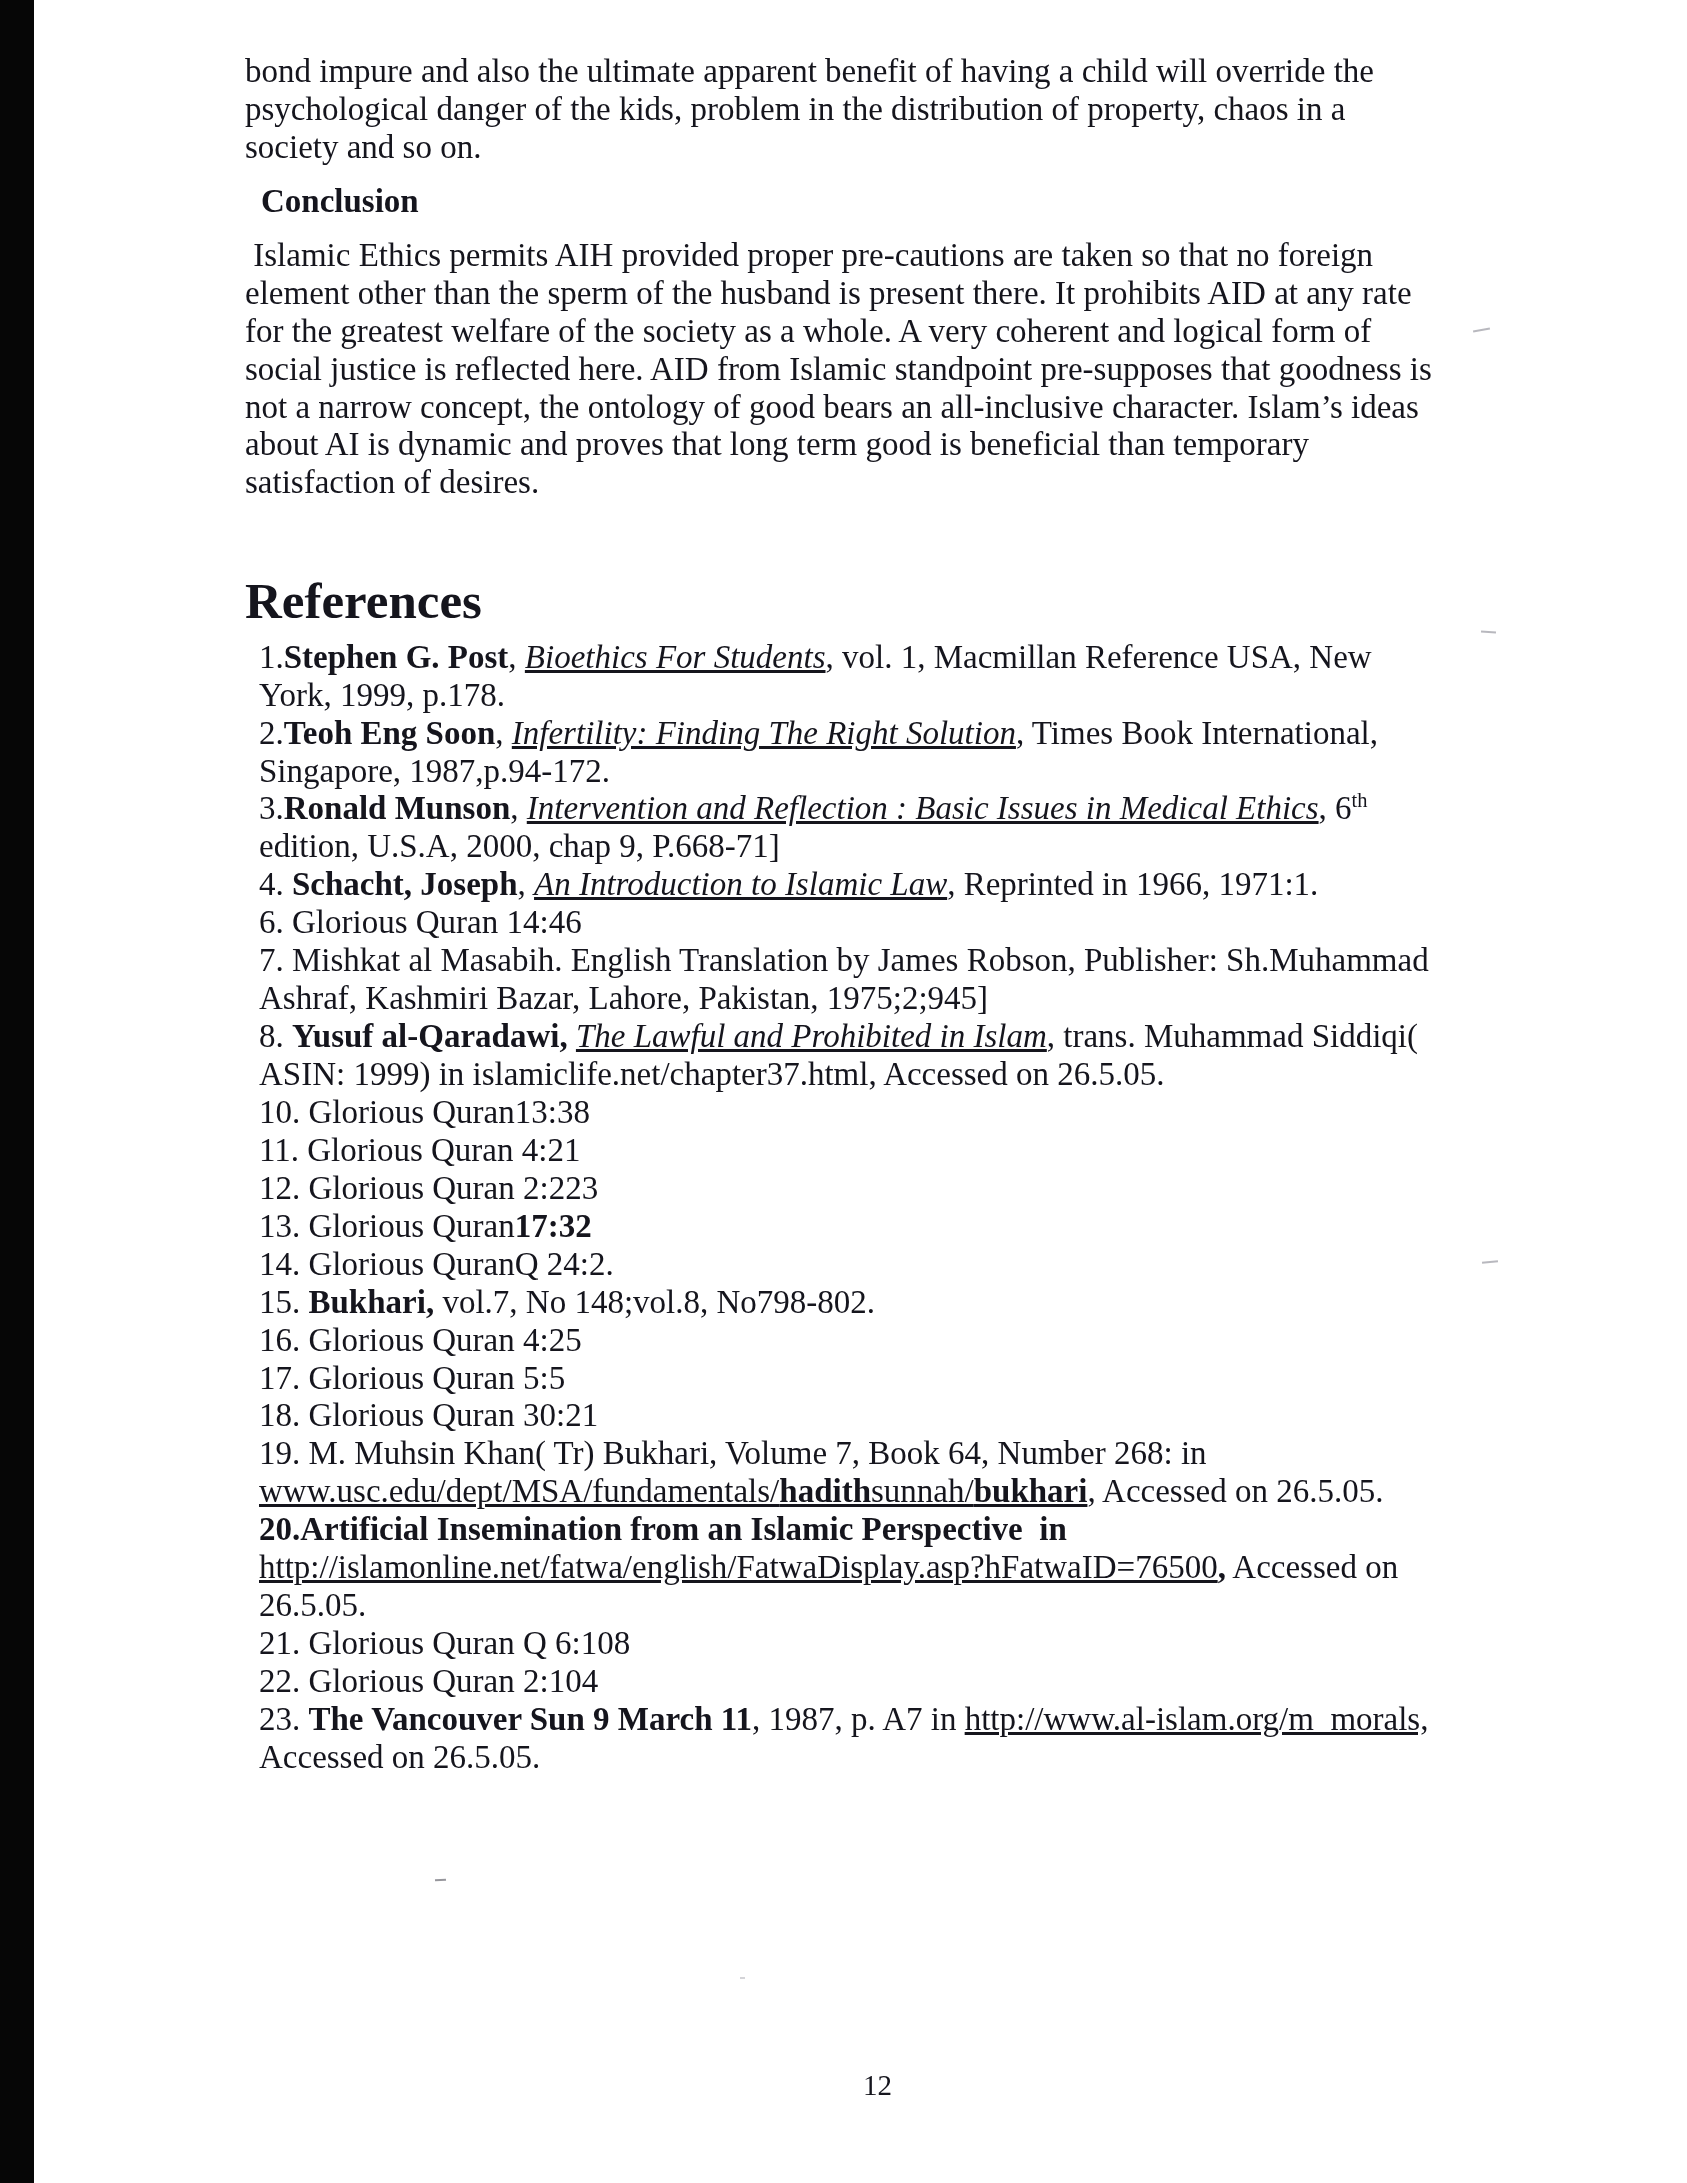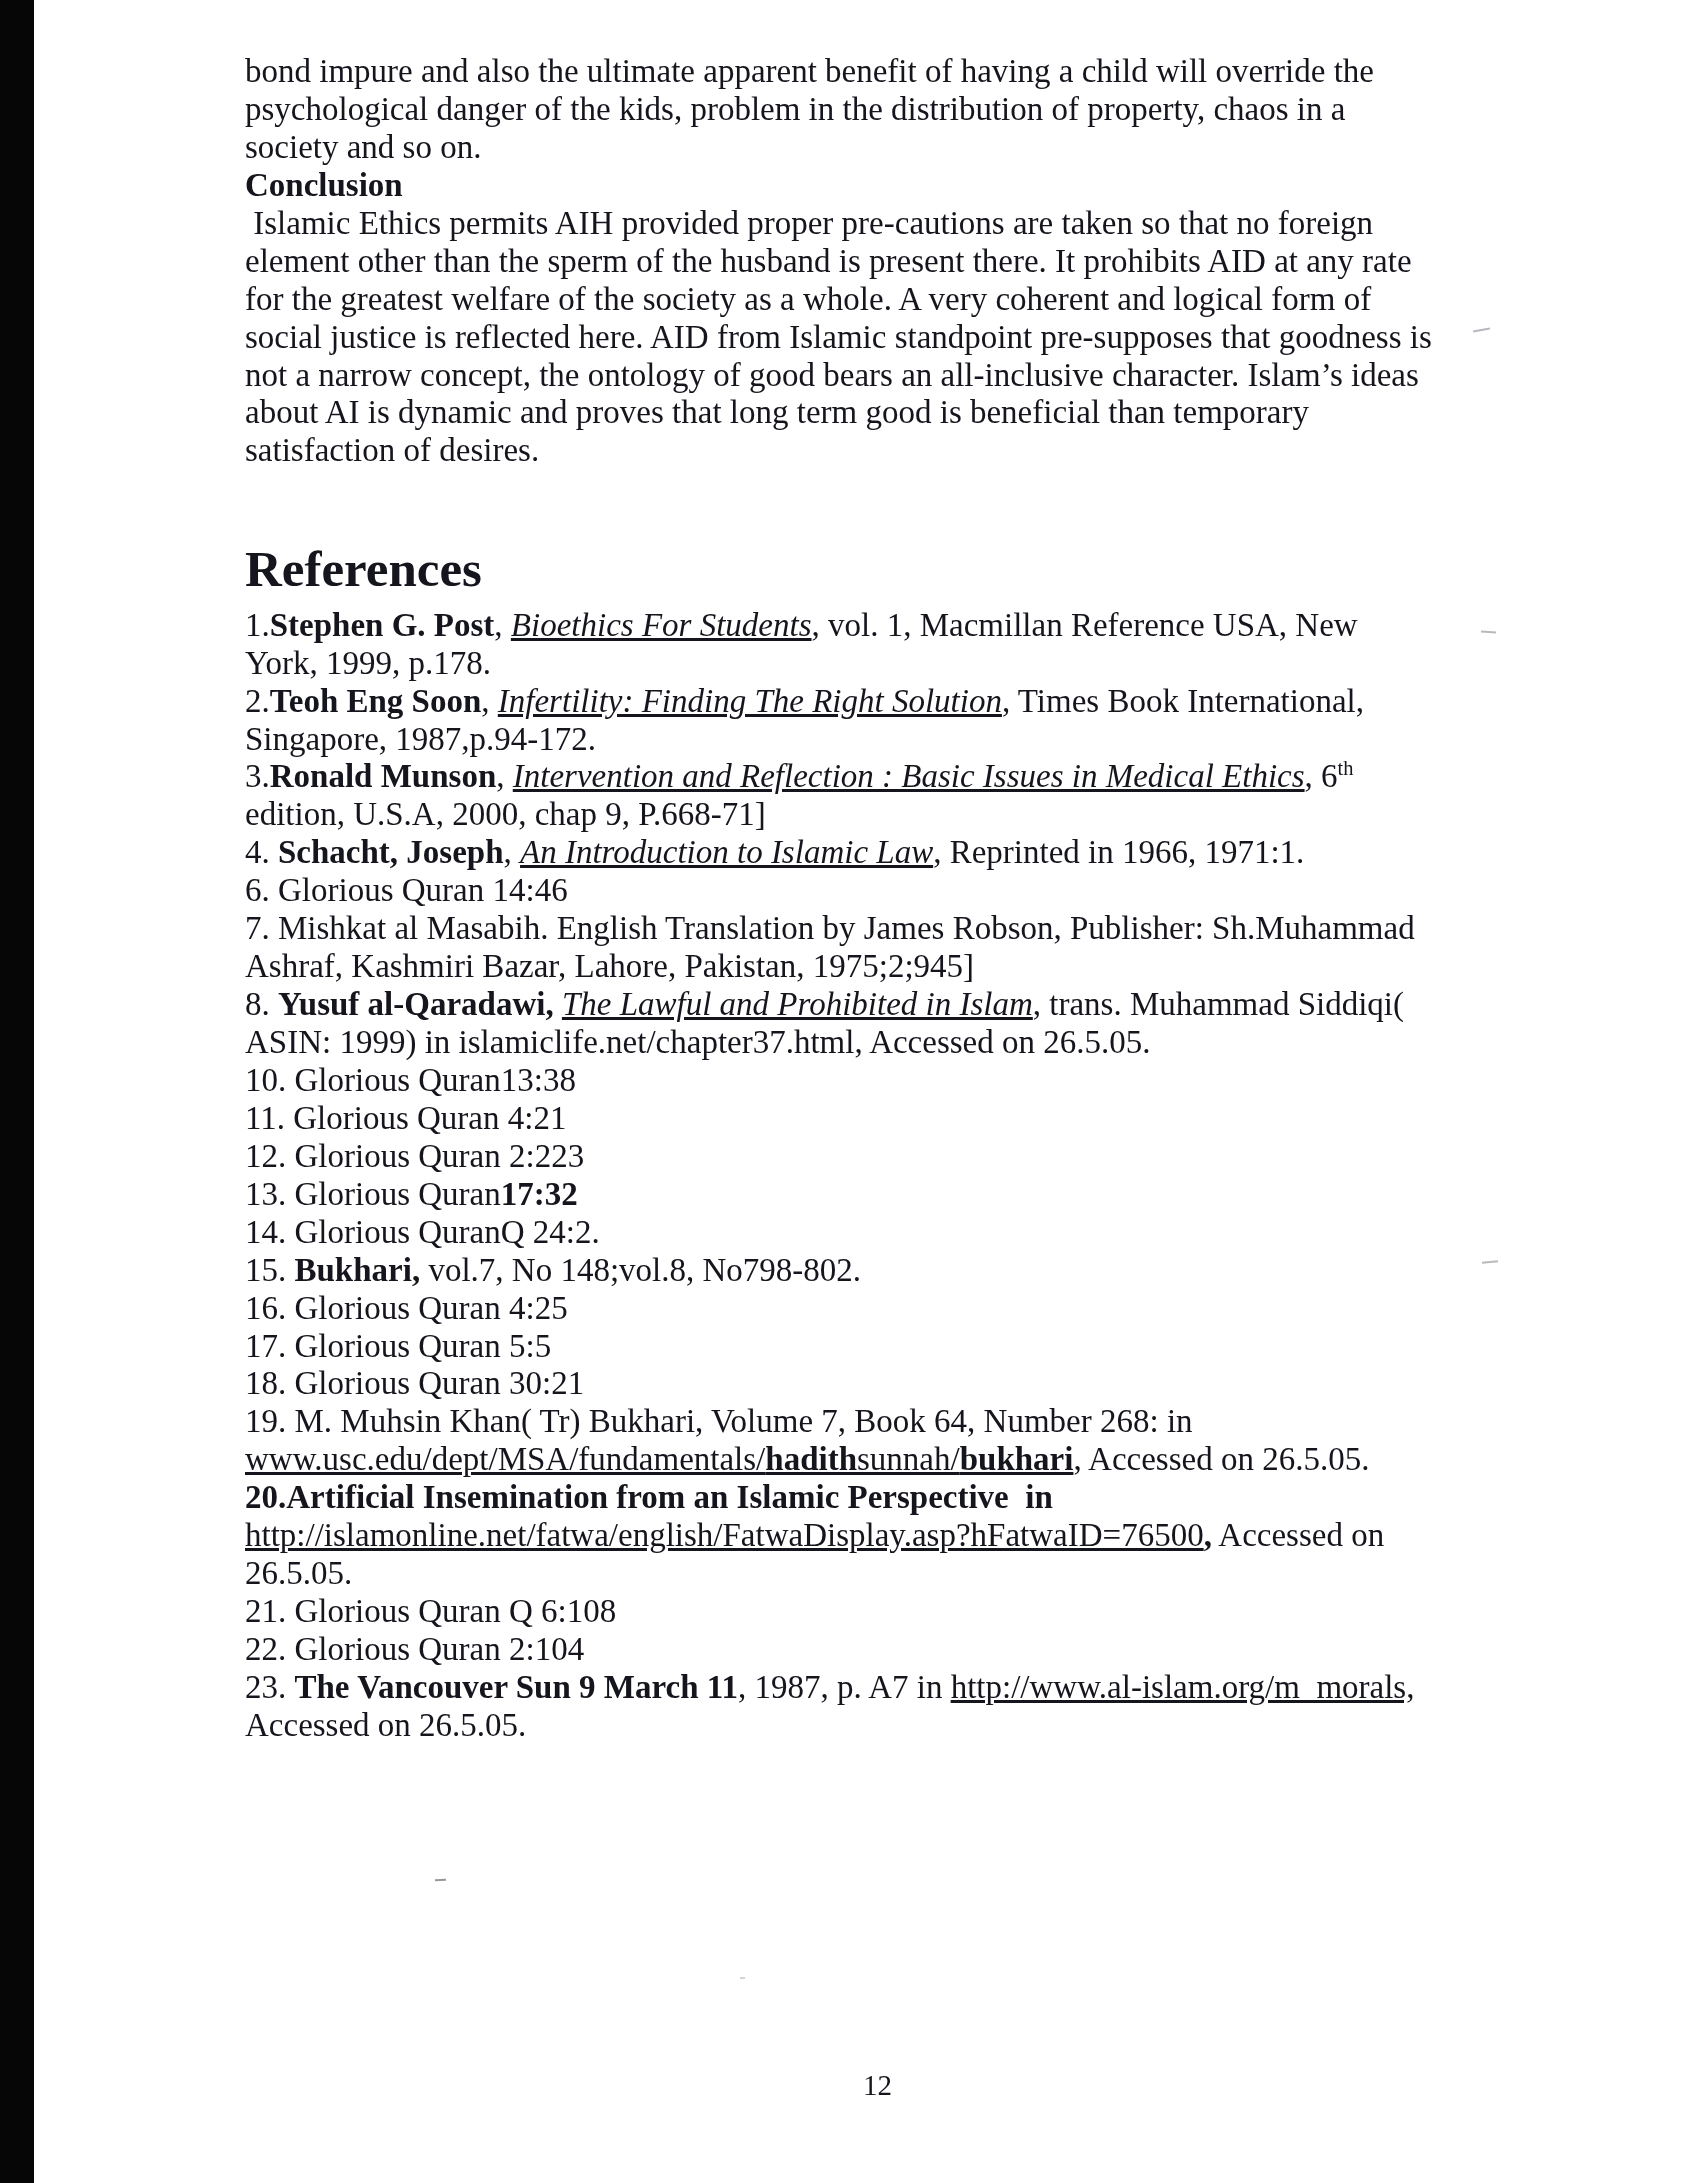--- a/index.html
+++ b/index.html
@@ -27,34 +27,35 @@
     top: 53px;
     width: 1188px;
     font-size: 33px;
     line-height: 1.15;
   }
   .para {
     margin: 0;
     white-space: pre-wrap;
   }
   .h-conclusion {
-    margin: 0;
+    margin: 16px;
     font-size: 33px;
     font-weight: 700;
     line-height: 1.15;
   }
   .h-references {
     margin: 71px 0 9.3px 0;
     font-size: 51px;
     font-weight: 700;
     line-height: 1.1;
   }
   .ref-list { }
   .ref {
     white-space: pre-wrap;
+    margin-left: 14px;
   }
   .seg { }
   .s-p { }
   .s-b { font-weight: 700; }
   .s-u { text-decoration: underline; }
   .s-bu { font-weight: 700; text-decoration: underline; }
   .s-ui { font-style: italic; text-decoration: underline; }
   sup.s-sup { font-size: 62%; line-height: 0; }
   .page-number {
     position: absolute;

